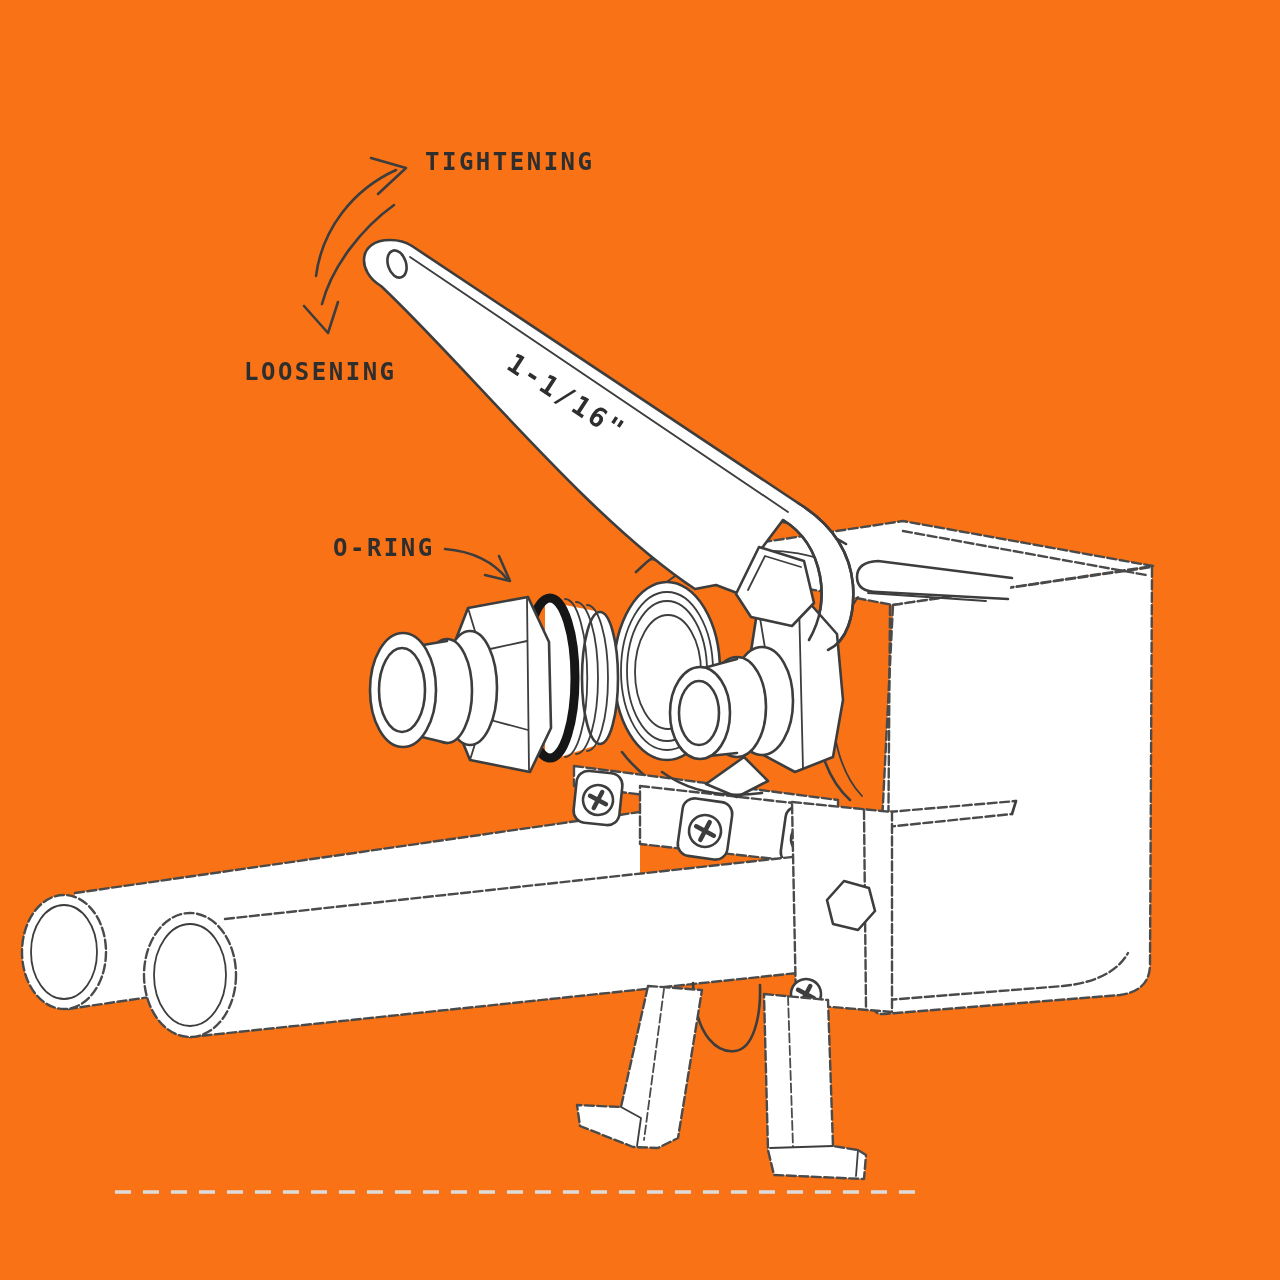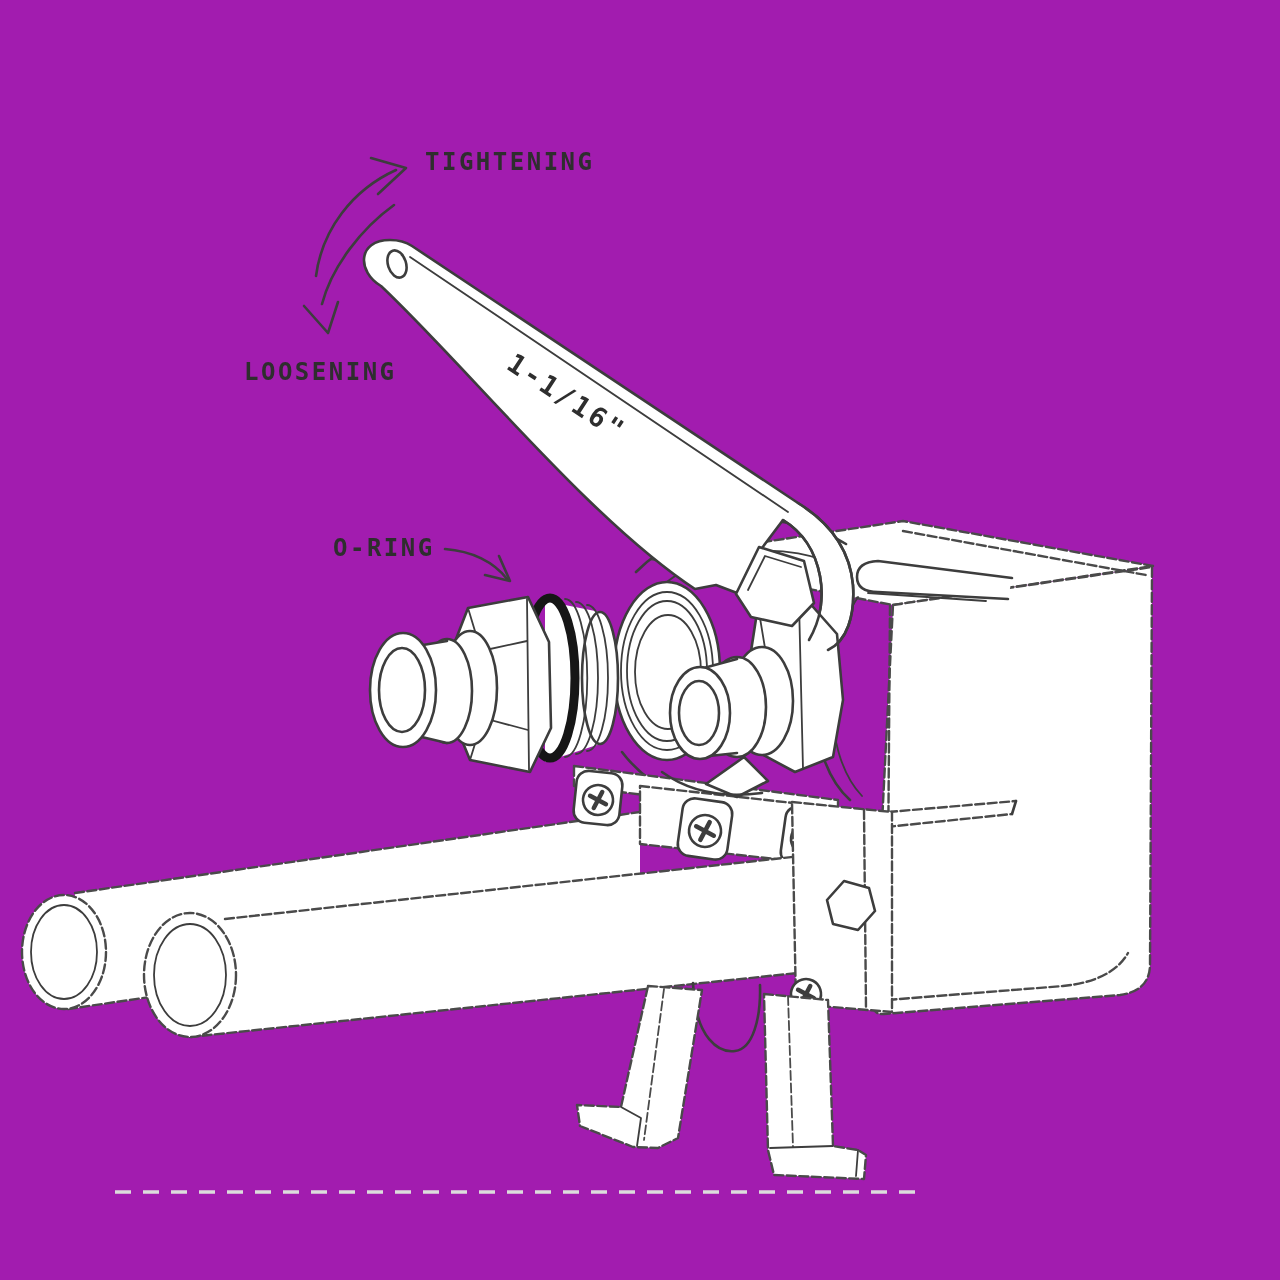--- a/index.html
+++ b/index.html
@@ -1,16 +1,16 @@
 <!DOCTYPE html>
 <html><head>
 <meta charset="utf-8">
 <style>
   html,body{margin:0;padding:0;background:#ffffff;}
-  .stage{position:relative;width:1280px;height:1280px;background:#a21caf;overflow:hidden;}
+  .stage{position:relative;width:1280px;height:1280px;background:#f97316;overflow:hidden;}
   svg{position:absolute;left:0;top:0;}
   
   .ln{fill:none;stroke:#3d3d3d;stroke-width:2.6;stroke-linecap:round;stroke-linejoin:round;}
   .f{fill:#ffffff;}
   .dt{stroke-dasharray:9 3.5;stroke-width:2.4;stroke:#4a4a4a;}
   .thin{stroke-width:1.8;}
   .oring{fill:none;stroke:#161616;stroke-width:9;}
   .faint{stroke:#dcdcdc;stroke-width:3.5;stroke-dasharray:16 12;}
   .lbl{font-family:"DejaVu Sans Mono","Liberation Mono",monospace;font-weight:700;
        font-size:24px;letter-spacing:2.5px;fill:#2e2e2e;}

